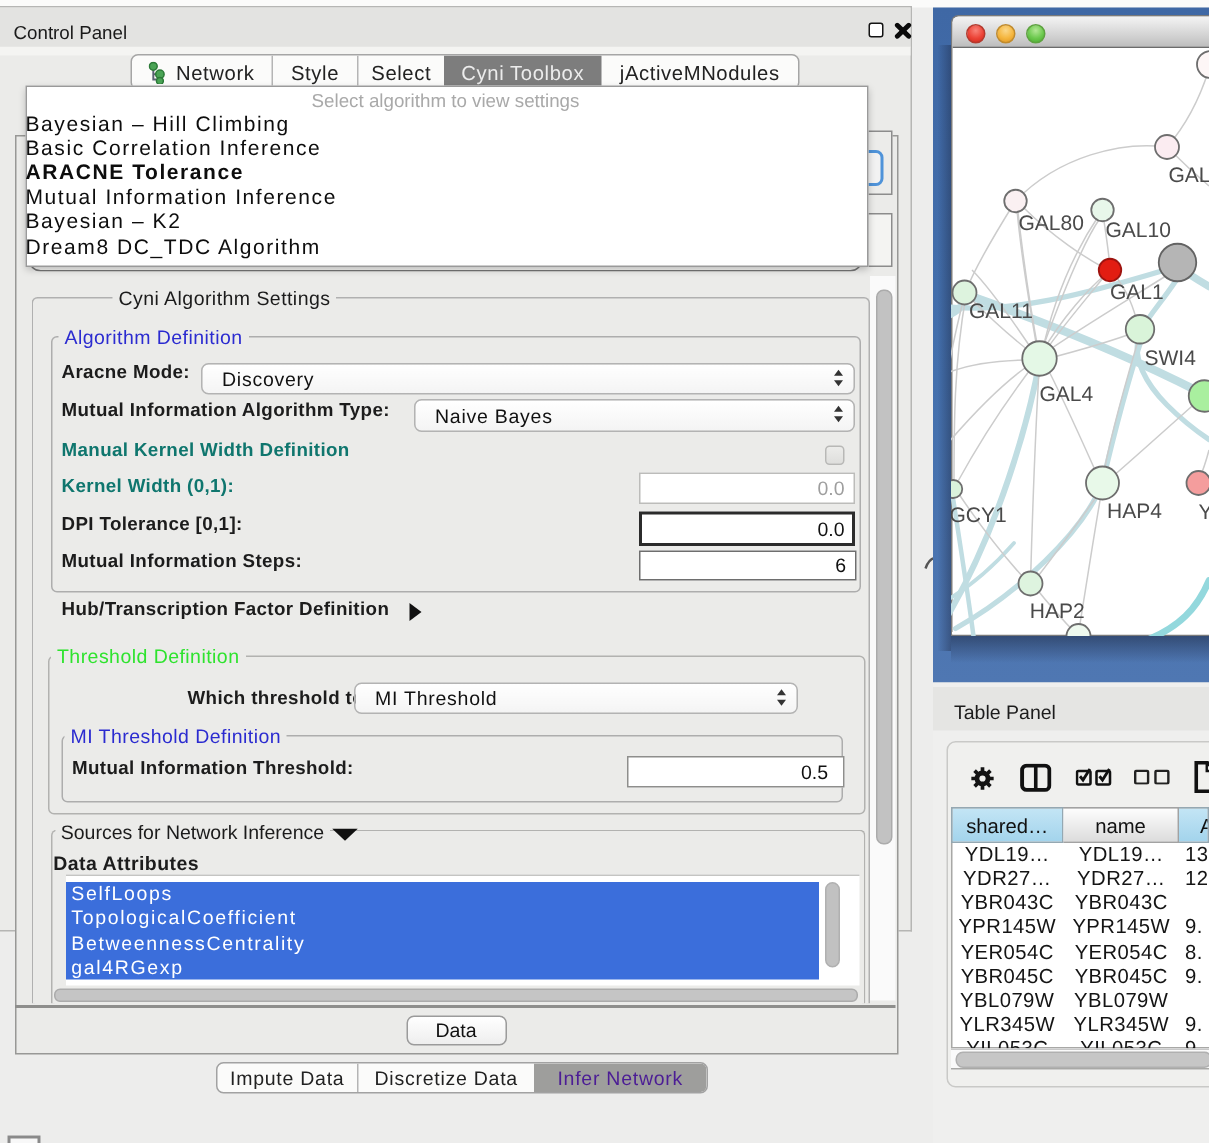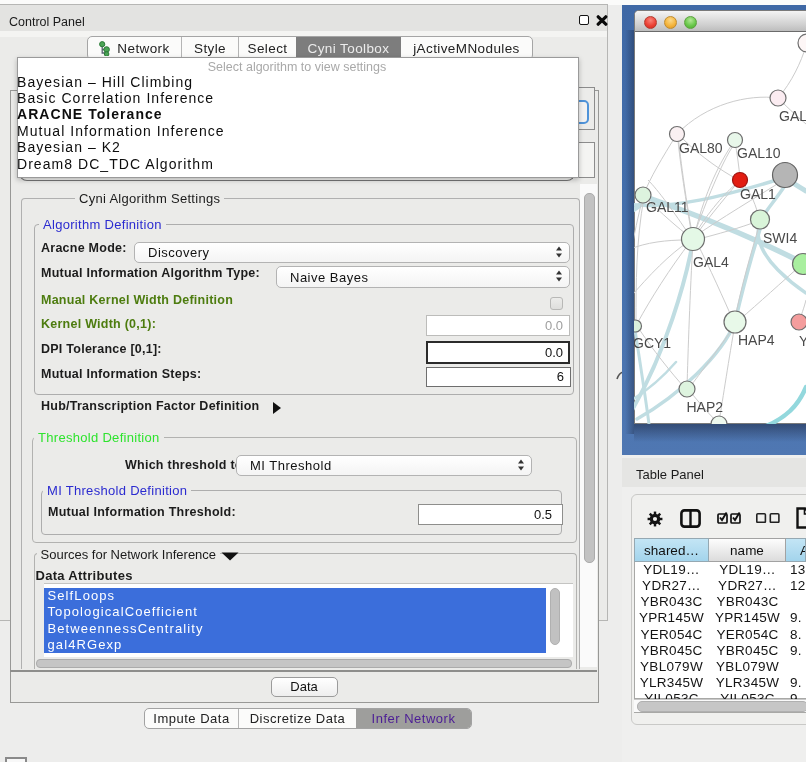--- a/index.html
+++ b/index.html
@@ -1,20 +1,20 @@
 <!DOCTYPE html>
 <html><head>
 <meta charset="utf-8">
 <style>
   html,body{margin:0;padding:0;}
   body{width:806px;height:762px;overflow:hidden;position:relative;
        font-family:"Liberation Sans",sans-serif;background:#ededec;}
   .abs{position:absolute;}
   .lbl{position:absolute;font-size:12.5px;font-weight:bold;color:#1c1c1c;white-space:nowrap;letter-spacing:0.25px;}
-  .dis{color:#4d7c0f;}
+  .dis{color:#0f766e;}
   .combo{position:absolute;background:linear-gradient(#ffffff,#f4f4f4);border:1px solid #b3b3b3;
          border-radius:5px;font-size:13px;color:#111;white-space:nowrap;}
   .combo span{letter-spacing:0.5px;}
   .field{position:absolute;background:#fff;font-size:13px;color:#111;text-align:right;white-space:nowrap;}
   .gbox{position:absolute;border:1px solid #adadad;border-radius:4px;}
   .gtitle{position:absolute;font-size:13px;background:#ebebe9;padding:0 4px;white-space:nowrap;line-height:13px;letter-spacing:0.3px;}
 </style>
 </head>
 <body>
 

